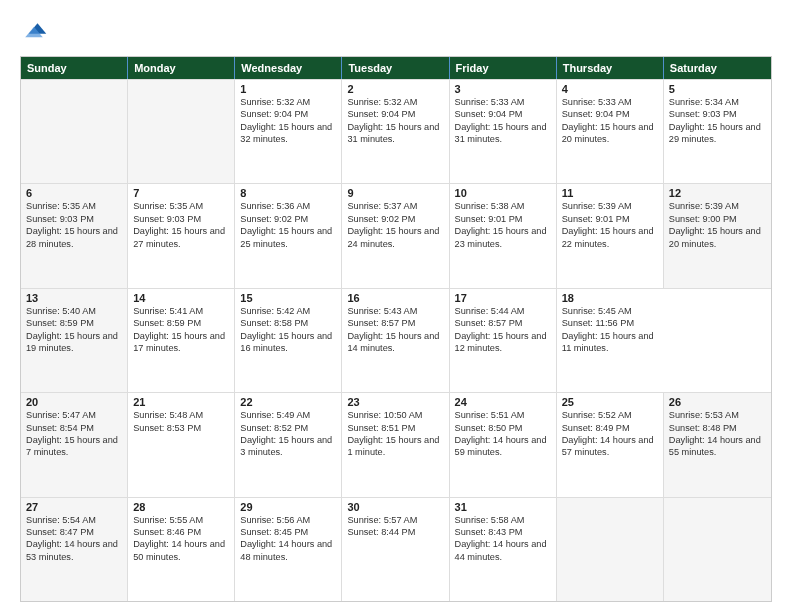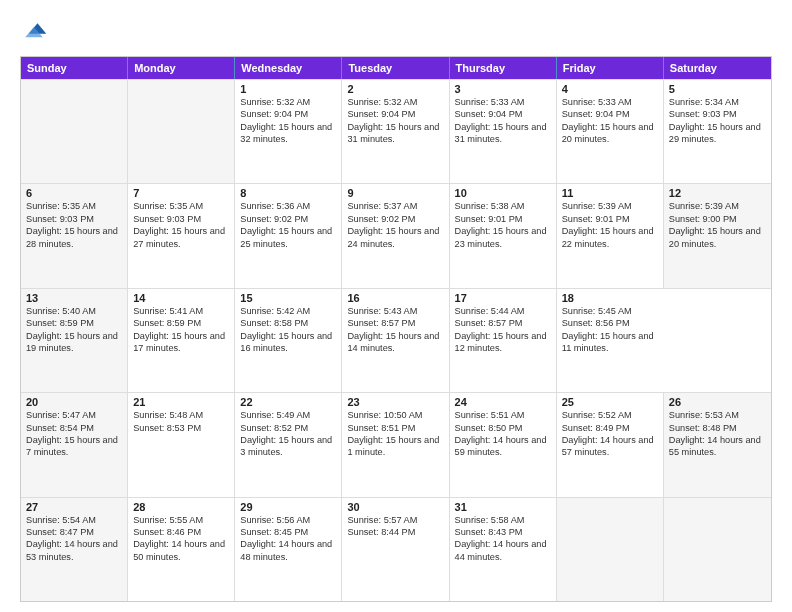--- a/index.html
+++ b/index.html
@@ -63,21 +63,21 @@
     }
     .calendar {
       flex: 1;
       display: flex;
       flex-direction: column;
       border: 1px solid #ccc;
     }
     .cal-header {
       display: grid;
       grid-template-columns: repeat(7, 1fr);
-      background: #6d28d9;
+      background: #14532d;
     }
     .cal-header-cell {
       color: #fff;
       font-size: 11px;
       font-weight: bold;
       padding: 5px 6px;
       border-right: 1px solid #5090cc;
       text-align: left;
     }
     .cal-header-cell:last-child { border-right: none; }
@@ -136,22 +136,22 @@
       <div class="location"></div>
     </div>
   </div>
 
   <div class="calendar">
     <div class="cal-header">
     <div class="cal-header-cell">Sunday</div>
         <div class="cal-header-cell">Monday</div>
         <div class="cal-header-cell">Wednesday</div>
         <div class="cal-header-cell">Tuesday</div>
+        <div class="cal-header-cell">Friday</div>
         <div class="cal-header-cell">Thursday</div>
-        <div class="cal-header-cell">Friday</div>
         <div class="cal-header-cell">Saturday</div>
       </div>
     <div class="cal-body">
     <div class="cal-row">
           <div class="cal-cell shaded empty"></div>
           <div class="cal-cell shaded empty"></div>
           <div class="cal-cell">
             <span class="day-num">1</span>
             <span class="cell-line">Sunrise: 5:32 AM</span>
             <span class="cell-line">Sunset: 9:04 PM</span>
@@ -253,21 +253,21 @@
           </div>
           <div class="cal-cell">
             <span class="day-num">17</span>
             <span class="cell-line">Sunrise: 5:44 AM</span>
             <span class="cell-line">Sunset: 8:57 PM</span>
             <span class="cell-line">Daylight: 15 hours and 12 minutes.</span>
           </div>
           <div class="cal-cell">
             <span class="day-num">18</span>
             <span class="cell-line">Sunrise: 5:45 AM</span>
-            <span class="cell-line">Sunset: 8:56 PM</span>
+            <span class="cell-line">Sunset: 11:56 PM</span>
             <span class="cell-line">Daylight: 15 hours and 11 minutes.</span>
           </div>
         </div>
         <div class="cal-row">
           <div class="cal-cell shaded">
             <span class="day-num">20</span>
             <span class="cell-line">Sunrise: 5:47 AM</span>
             <span class="cell-line">Sunset: 8:54 PM</span>
             <span class="cell-line">Daylight: 15 hours and 7 minutes.</span>
           </div>

